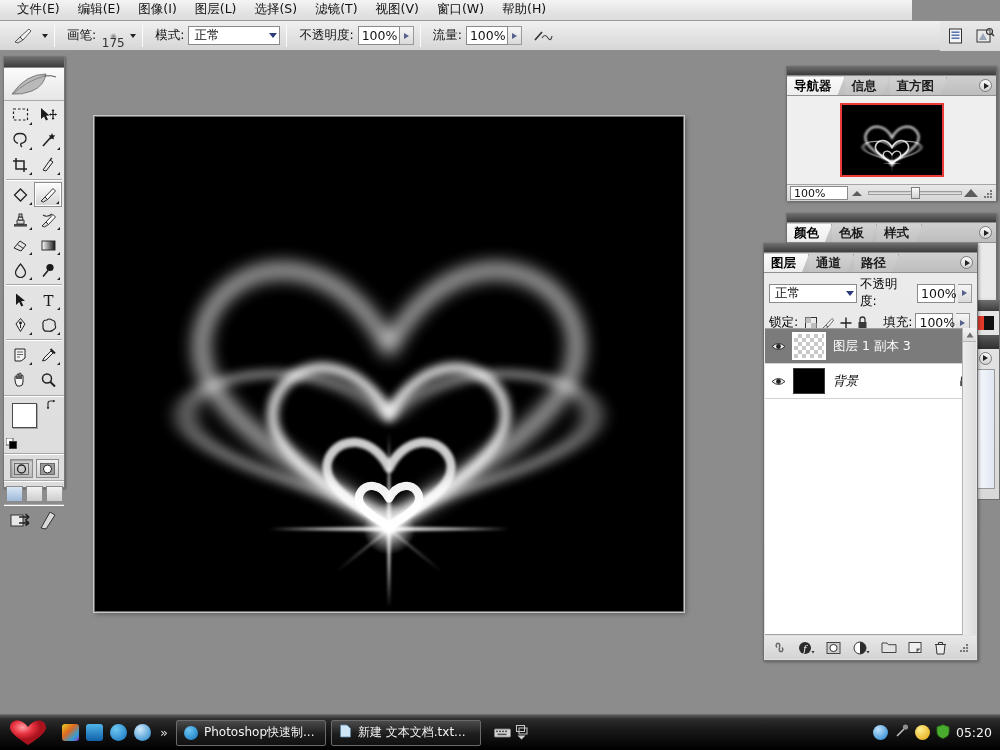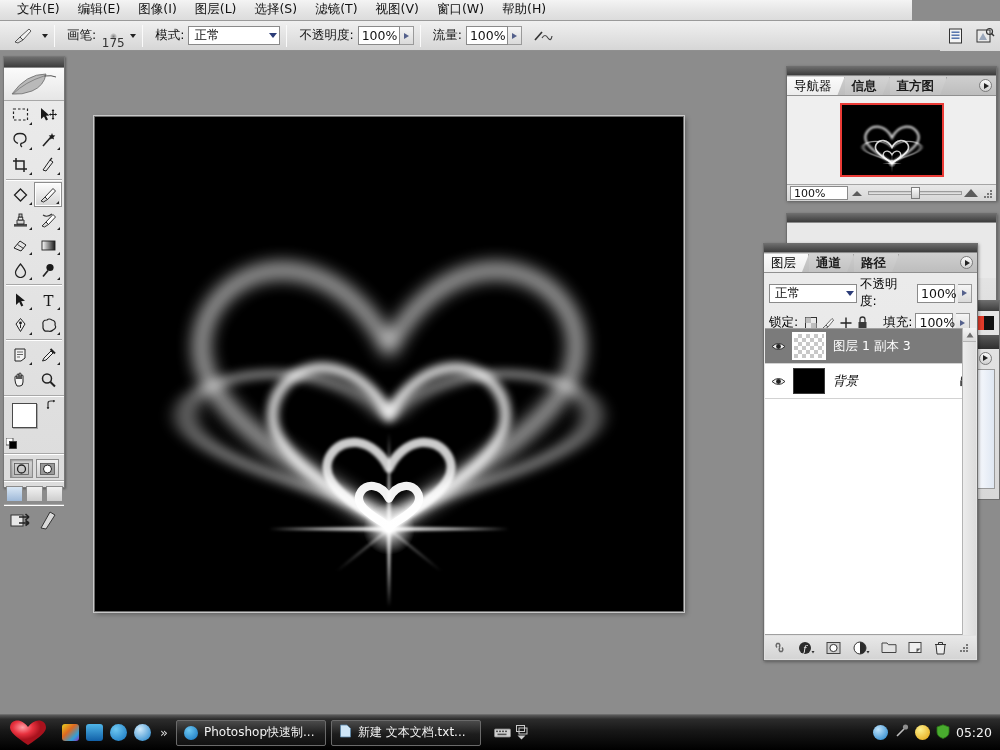--- a/index.html
+++ b/index.html
@@ -167,21 +167,21 @@
     height: 18px; padding: 0 7px; font-size: 12.5px; color: #1a1a1a;
     display: flex; align-items: center;
     background: linear-gradient(#d3d3d3, #c2c2c2);
     border-right: 1px solid #9b9b9b;
     clip-path: polygon(0 0, 100% 0, calc(100% - 7px) 100%, 0 100%);
     padding-right: 12px;
     font-weight: bold;
   }
   .ptab.active {
     background: linear-gradient(#fbfbfb, #ededed);
-    color: #000; font-weight: normal;
+    color: #000; font-weight: bold;
   }
   .panel-menu-btn {
     position: absolute; right: 4px; top: 3px; width: 13px; height: 13px;
     border-radius: 50%; background: linear-gradient(#fafafa, #cfcfcf);
     border: 1px solid #7b7b7b; display: flex; align-items: center; justify-content: center;
   }
   .pm-tri { width: 0; height: 0; border-top: 3px solid transparent; border-bottom: 3px solid transparent;
             border-left: 5px solid #222; margin-left: 1px; }
 
   
@@ -702,20 +702,28 @@
             <rect x="2" y="8" width="2" height="2"></rect>
             <rect x="8" y="2" width="2" height="2"></rect>
             <rect x="5" y="5" width="2" height="2"></rect>
           </g>
       </svg>
     </div>
   </div>
 
   <div class="panel" id="colorpanel">
     <div class="panel-grip"></div>
+    <div class="tabrow">
+      <div class="ptab active">颜色</div>
+      <div class="ptab">色板</div>
+      <div class="ptab">样式</div>
+      <div class="panel-menu-btn">
+          <span class="pm-tri"></span>
+        </div>
+    </div>
     <div style="height:55px;background:#e9e9e9"></div>
   </div>
 
   <div id="edgepanel">
     <div style="height:10px;background:linear-gradient(#6b6b6b,#3c3c3c)"></div>
     <div style="margin:5px 3px;width:20px;height:14px;display:flex">
       <div style="flex:1;background:#e23b2a"></div>
         <div style="flex:1;background:#111"></div>
     </div>
     <div style="margin-top:4px;height:14px;background:linear-gradient(#5a5a5a,#2e2e2e)"></div>

